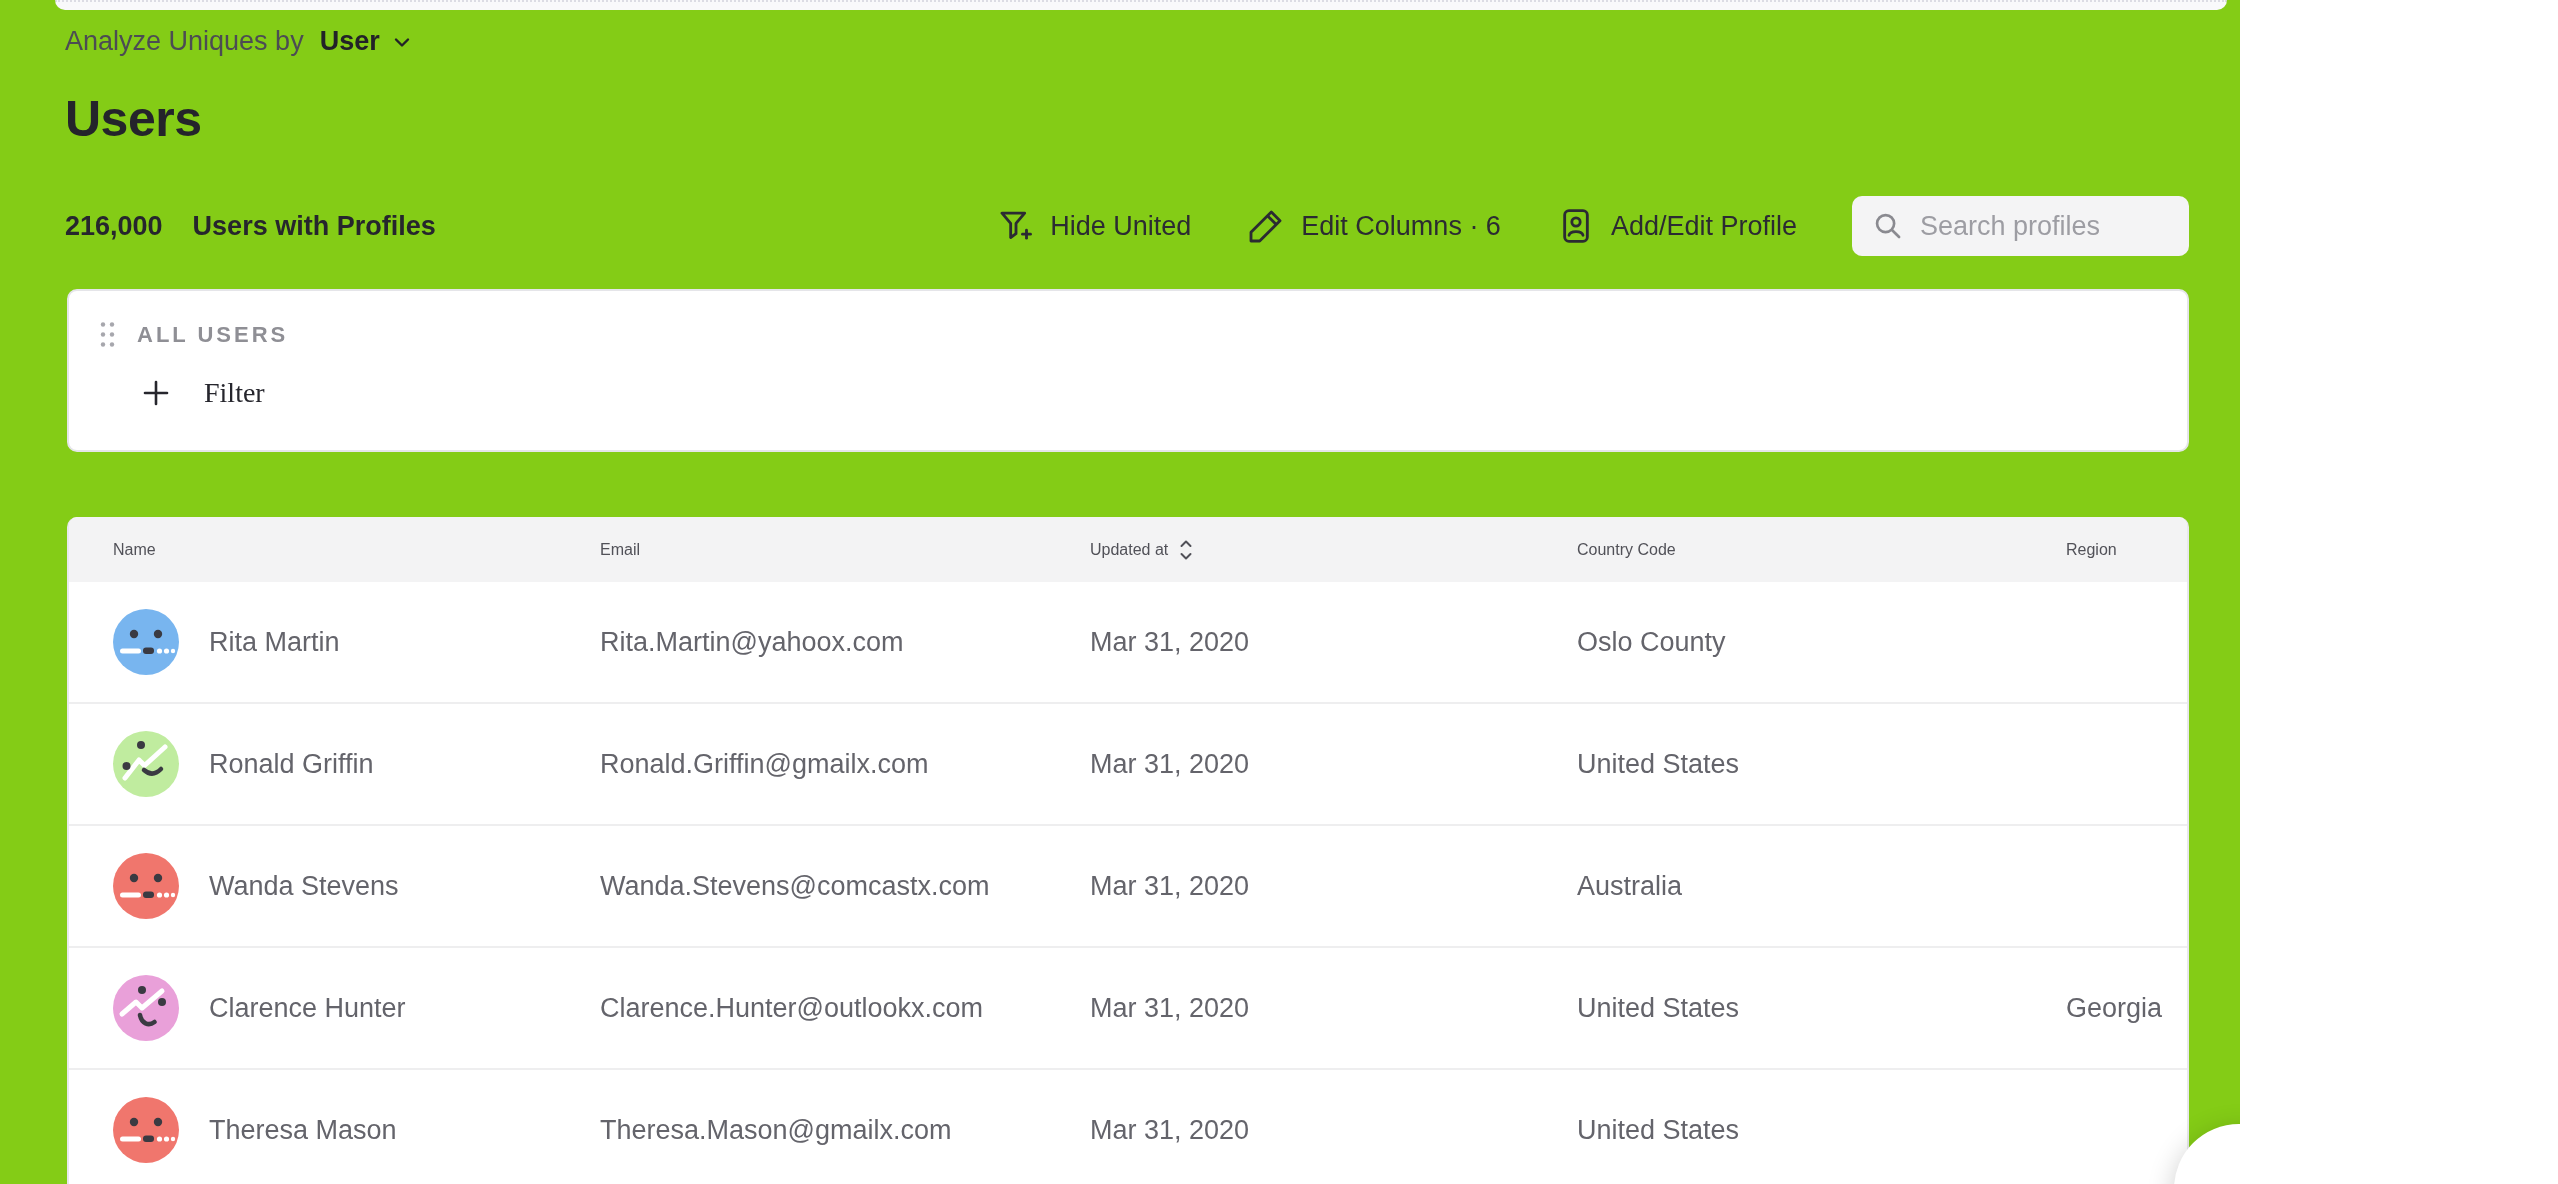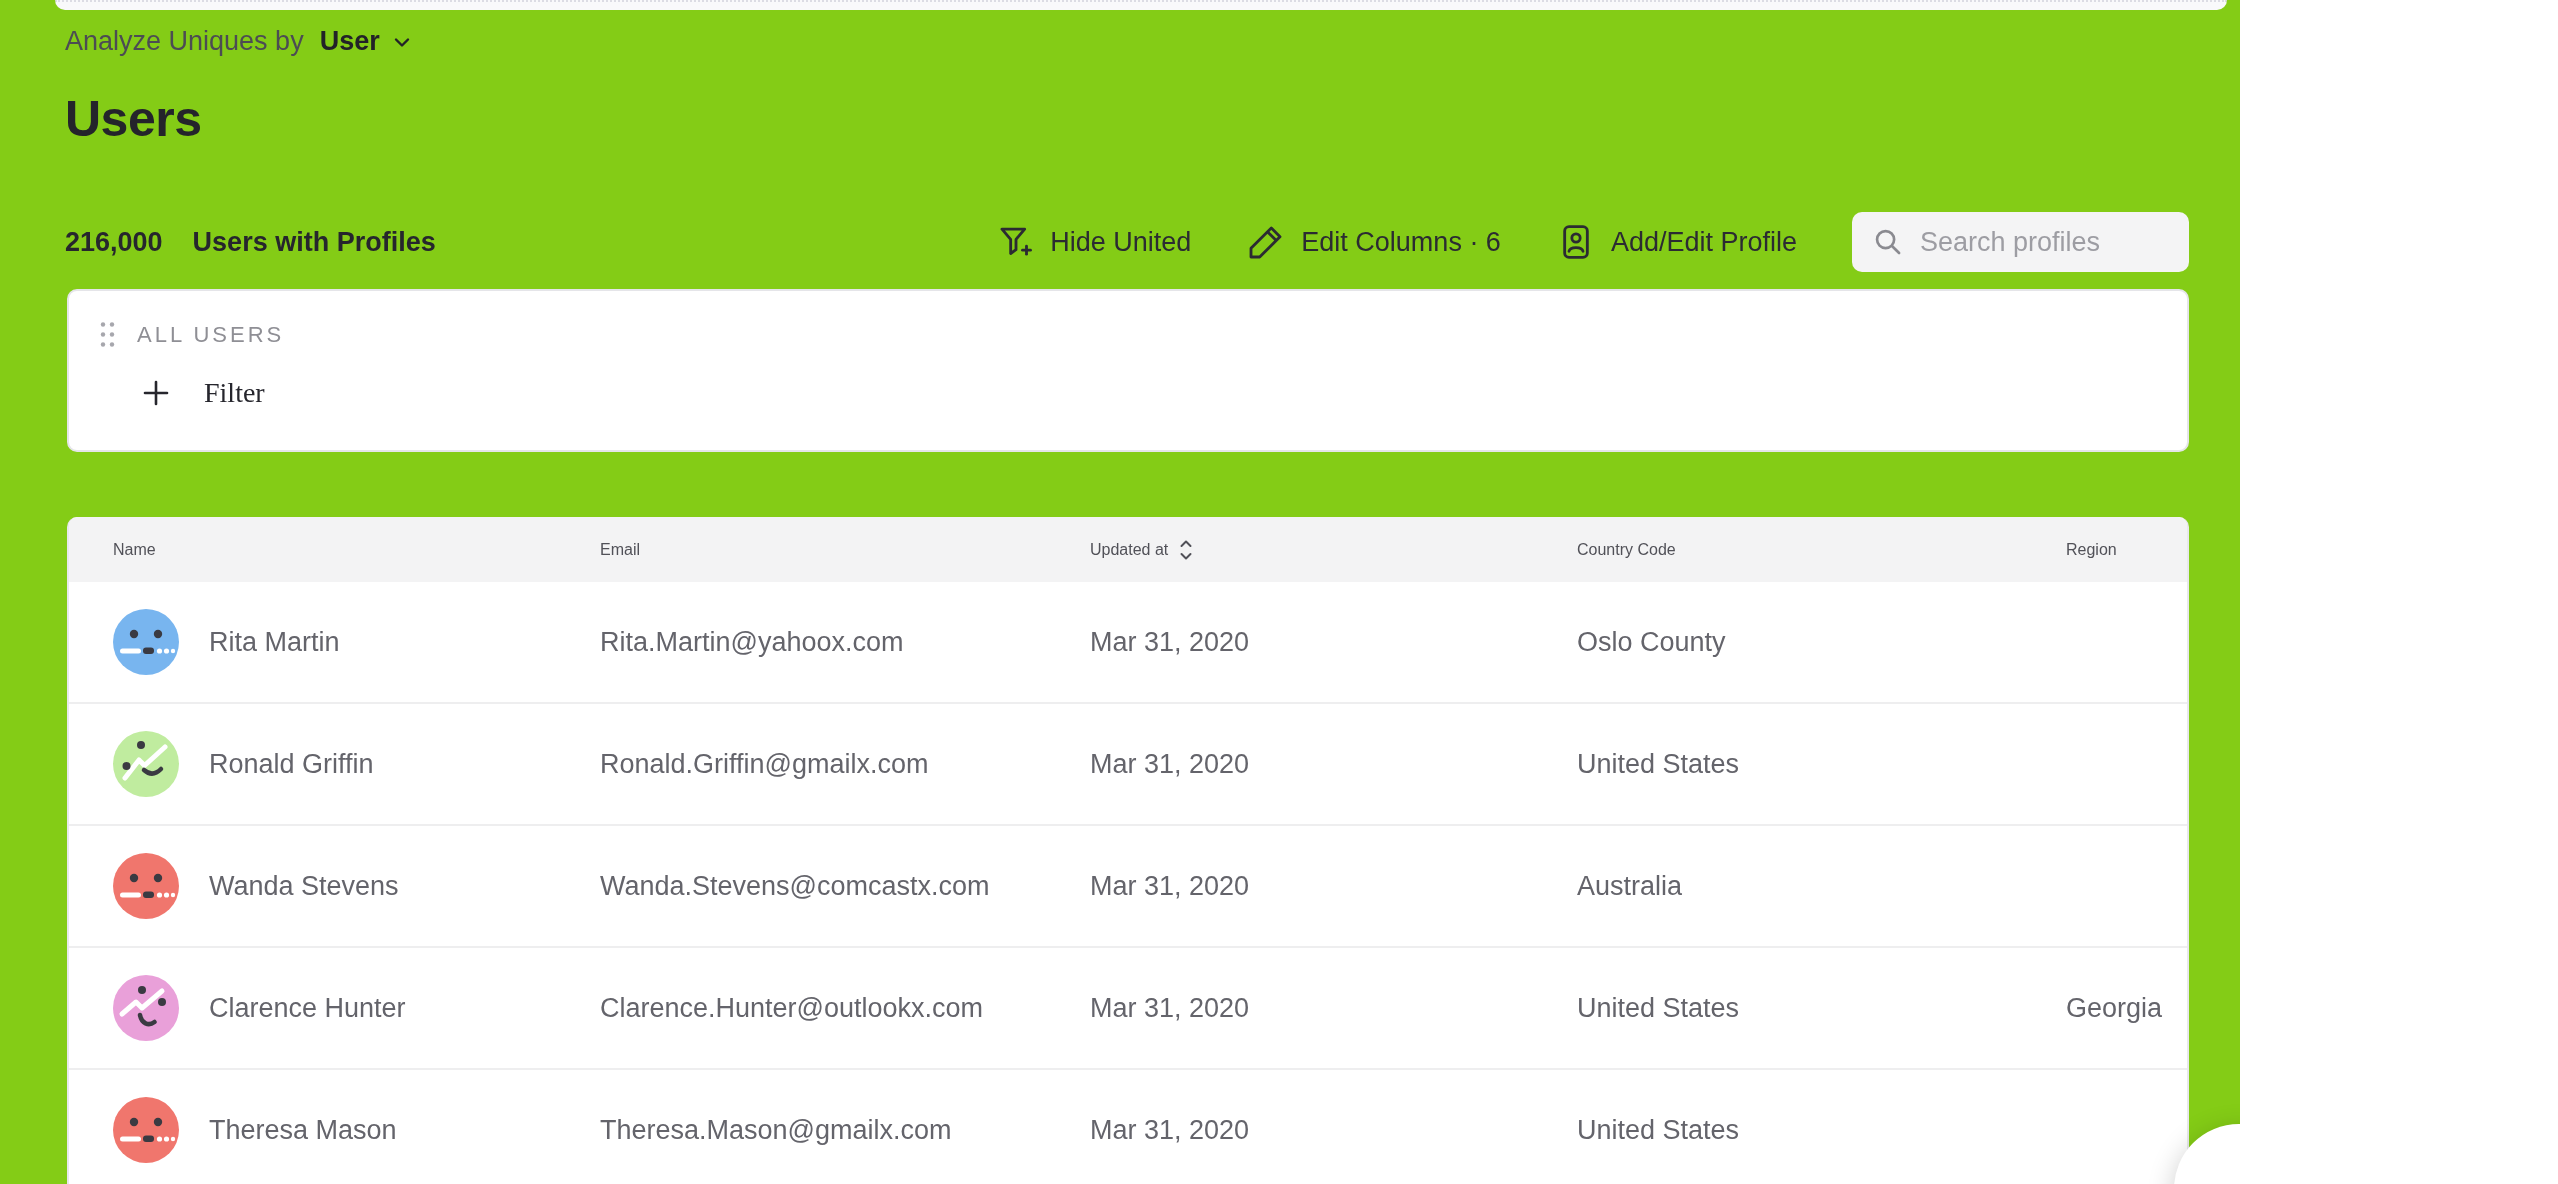--- a/index.html
+++ b/index.html
@@ -30,21 +30,21 @@
     display:flex; align-items:center; gap:10px;
     background:none; border:none; cursor:pointer;
     font-family:inherit; font-size:27px; font-weight:600; color:#222228;
   }
   .page-title {
     position:absolute; left:65px; top:90px;
     font-size:50px; font-weight:700; letter-spacing:-0.5px; color:#24242b;
   }
   
   .meta-row {
-    position:absolute; left:65px; right:51px; top:210px; height:64px;
+    position:absolute; left:65px; right:51px; top:194px; height:64px;
     display:flex; align-items:center; justify-content:space-between;
   }
   .count-group { display:flex; align-items:baseline; gap:30px; font-size:27px; font-weight:600; color:#26262d; }
   .toolbar { display:flex; align-items:center; gap:55px; }
   .tool-btn {
     display:flex; align-items:center; gap:15px;
     background:none; border:none; cursor:pointer;
     font-family:inherit; font-size:27px; font-weight:500; color:#2b2b32;
   }
   .tool-btn svg { flex:0 0 auto; }
@@ -63,21 +63,21 @@
   .filter-card {
     position:absolute; left:67px; right:51px; top:289px; height:163px;
     border:2px solid #e5e5e9; border-radius:10px; background:#fff;
   }
   .filter-head {
     position:absolute; left:31px; top:30px;
     display:flex; align-items:center; gap:22px;
   }
   .drag-handle { cursor:grab; display:flex; }
   .group-label {
-    font-size:22px; font-weight:400; letter-spacing:3px; color:#8f8f95;
+    font-size:22px; font-weight:700; letter-spacing:3px; color:#8f8f95;
   }
   .add-filter {
     position:absolute; left:72px; top:86px;
     display:flex; align-items:center; gap:33px;
     background:none; border:none; cursor:pointer;
     font-family:Liberation Serif, serif; font-size:28px; font-weight:500; color:#26262d;
   }
   
   .table {
     position:absolute; left:67px; right:51px; top:517px; bottom:-12px;

